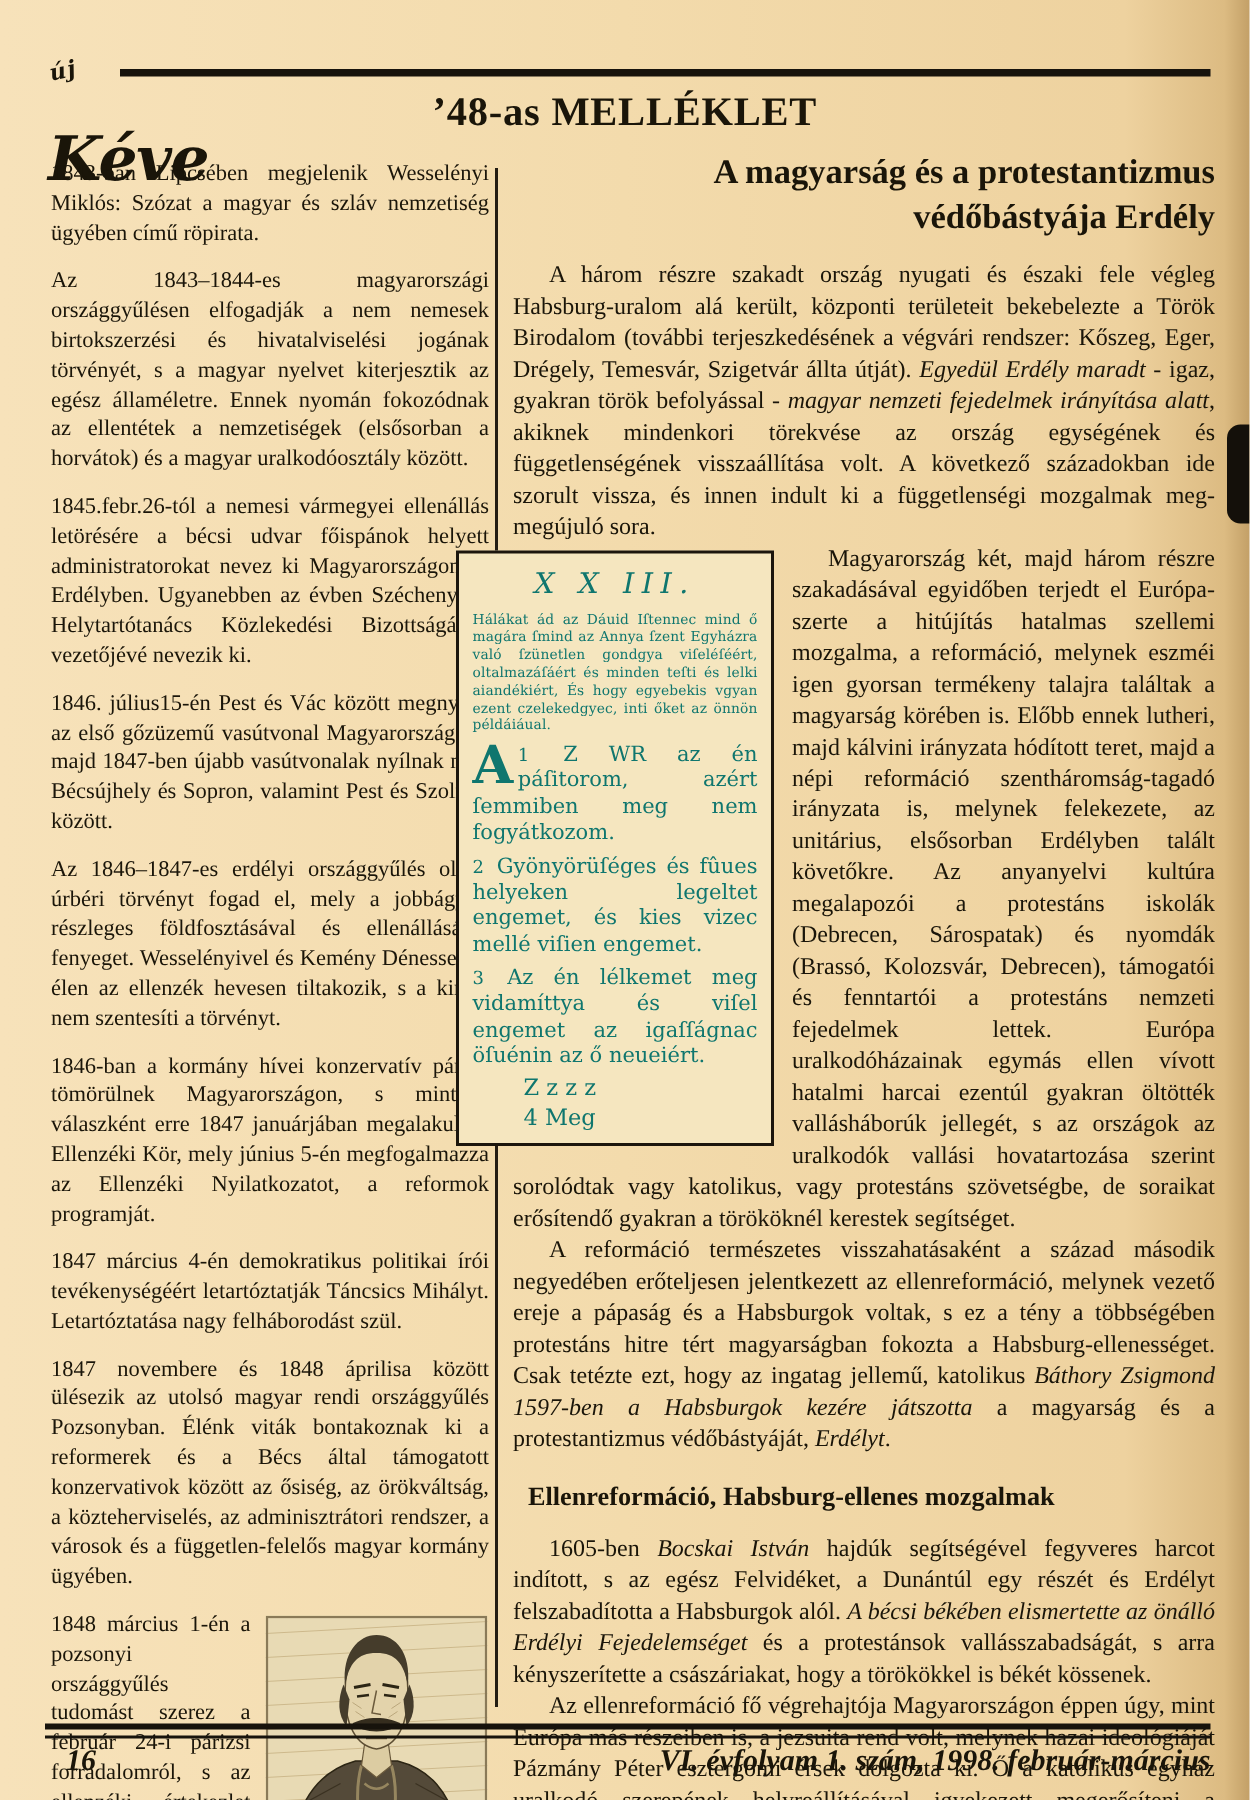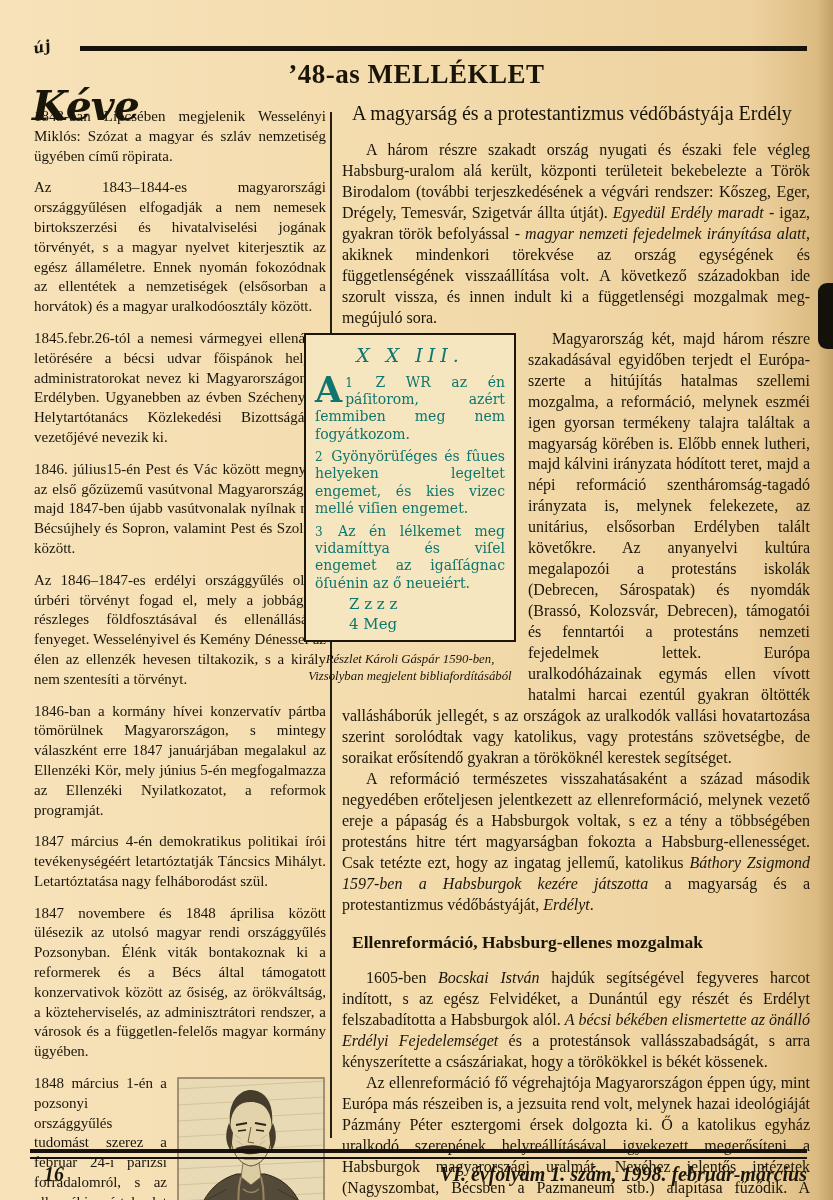--- a/index.html
+++ b/index.html
@@ -19,21 +19,21 @@
   .supplement-title{position:absolute;left:0;top:59px;width:100%;text-align:center;
     font-weight:bold;font-size:27px;letter-spacing:0.5px;}
   
   .left-col{position:absolute;left:34px;top:107px;width:292px;
     font-size:15px;line-height:1.32;text-align:justify;}
   .left-col p{margin:0 0 12px 0;}
   .column-divider{position:absolute;left:330px;top:112px;width:2px;height:1026px;background:#241d12;}
   .right-col{position:absolute;left:342px;top:100px;width:468px;
     font-size:16px;line-height:1.31;text-align:justify;}
   .right-col p{margin:0;text-indent:24px;}
-  .sec-heading{font-size:20px;font-weight:normal;margin:0 0 14px 10px;text-align:left;text-indent:0;}
+  .sec-heading{font-size:23px;font-weight:bold;margin:0 0 14px 10px;text-align:right;text-indent:0;}
   .sec-heading2{font-size:17.5px;font-weight:bold;margin:16px 0 14px 10px;text-align:left;text-indent:0;}
   
   .bible-float{float:left;width:212px;margin:4px 12px 2px -38px;}
   .bible-box{border:2px solid #1c160d;background:#f5e6bf;padding:7px 9px 6px 9px;
     font-family:"DejaVu Serif",serif;color:#0f766e;}
   .bible-chapter{text-align:center;font-size:19px;font-style:italic;letter-spacing:5px;margin:1px 0 6px 0;}
   .bible-intro{font-size:9.2px;line-height:1.28;text-align:justify;letter-spacing:0.1px;}
   .bible-verse{font-size:14px;line-height:1.24;text-align:justify;margin-top:5px;}
   .vnum{font-size:12px;padding-right:2px;}
   .dropcap{float:left;font-size:35px;line-height:0.8;padding:2px 3px 0 0;font-weight:bold;}
@@ -119,41 +119,38 @@
 
   <div class="column-divider"></div>
 
   <div class="right-col">
     <h2 class="sec-heading">A magyarság és a protestantizmus védőbástyája Erdély</h2>
     <p>A három részre szakadt ország nyugati és északi fele végleg Habsburg-uralom alá került, központi területeit bekebelezte a Török Birodalom (további terjeszkedésének a végvári rendszer: Kőszeg, Eger, Drégely, Temesvár, Szigetvár állta útját). <i>Egyedül Erdély maradt</i> - igaz, gyakran török befolyással - <i>magyar nemzeti fejedelmek irányítása alatt</i>, akiknek mindenkori törekvése az ország egységének és függetlenségének visszaállítása volt. A következő századokban ide szorult vissza, és innen indult ki a függetlenségi mozgalmak meg-megújuló sora.</p>
 
     <div class="bible-float">
       <div class="bible-box">
         <div class="bible-chapter">X X III.</div>
+        <div class="bible-intro">Hálákat ád az Dáuid Iſtennec mind ő magára ſmind az Annya ſzent Egyházra való ſzünetlen gondgya viſeléſéért, oltalmazáſáért és minden teſti és lelki aiandékiért, És hogy egyebekis vgyan ezent czelekedgyec, inti őket az önnön példáiáual.</div>
         <div class="bible-verse">
           <span class="vnum">1</span>
           <span class="dropcap">A</span>
           <span>Z WR az én páſitorom, azért ſemmiben meg nem fogyátkozom.</span>
         </div>
         <div class="bible-verse">
           <span class="vnum">2</span>
           <span>Gyönyörüſéges és fûues helyeken legeltet engemet, és kies vizec mellé viſien engemet.</span>
         </div>
         <div class="bible-verse">
           <span class="vnum">3</span>
           <span>Az én lélkemet meg vidamíttya és viſel engemet az igaſſágnac öſuénin az ő neueiért.</span>
         </div>
         <div class="bible-sig">
           <span>Z z z z</span>
           <span>4 Meg</span>
         </div>
-      </div>
-      <div class="bible-caption">
-        <span>Részlet Károli Gáspár 1590-ben,</span>
-        <span>Vizsolyban megjelent bibliafordításából</span>
       </div>
     </div>
 
     <p>Magyarország két, majd három részre szakadásával egyidőben terjedt el Európa-szerte a hitújítás hatalmas szellemi mozgalma, a reformáció, melynek eszméi igen gyorsan termékeny talajra találtak a magyarság körében is. Előbb ennek lutheri, majd kálvini irányzata hódított teret, majd a népi reformáció szentháromság-tagadó irányzata is, melynek felekezete, az unitárius, elsősorban Erdélyben talált követőkre. Az anyanyelvi kultúra megalapozói a protestáns iskolák (Debrecen, Sárospatak) és nyomdák (Brassó, Kolozsvár, Debrecen), támogatói és fenntartói a protestáns nemzeti fejedelmek lettek. Európa uralkodóházainak egymás ellen vívott hatalmi harcai ezentúl gyakran öltötték vallásháborúk jellegét, s az országok az uralkodók vallási hovatartozása szerint sorolódtak vagy katolikus, vagy protestáns szövetségbe, de soraikat erősítendő gyakran a törököknél kerestek segítséget.</p>
     <p>A reformáció természetes visszahatásaként a század második negyedében erőteljesen jelentkezett az ellenreformáció, melynek vezető ereje a pápaság és a Habsburgok voltak, s ez a tény a többségében protestáns hitre tért magyarságban fokozta a Habsburg-ellenességet. Csak tetézte ezt, hogy az ingatag jellemű, katolikus <i>Báthory Zsigmond 1597-ben a Habsburgok kezére játszotta</i> a magyarság és a protestantizmus védőbástyáját, <i>Erdélyt</i>.</p>
     <h2 class="sec-heading2">Ellenreformáció, Habsburg-ellenes mozgalmak</h2>
     <p>1605-ben <i>Bocskai István</i> hajdúk segítségével fegyveres harcot indított, s az egész Felvidéket, a Dunántúl egy részét és Erdélyt felszabadította a Habsburgok alól. <i>A bécsi békében elismertette az önálló Erdélyi Fejedelemséget</i> és a protestánsok vallásszabadságát, s arra kényszerítette a császáriakat, hogy a törökökkel is békét kössenek.</p>
     <p>Az ellenreformáció fő végrehajtója Magyarországon éppen úgy, mint Európa más részeiben is, a jezsuita rend volt, melynek hazai ideológiáját Pázmány Péter esztergomi érsek dolgozta ki. Ő a katolikus egyház uralkodó szerepének helyreállításával igyekezett megerősíteni a Habsburgok magyarországi uralmát. Nevéhez jelentős intézetek (Nagyszombat, Bécsben a Pazmaneum stb.) alapítása fűződik. A protestáns Bethlen Gábor fejedelem (1613-1629) elődeihez hasonlóan óvta a felekezeti békét, s a nemzet érdekében Pázmány Péterrel is szót értett. Hiába.</p>
 
   </div>

